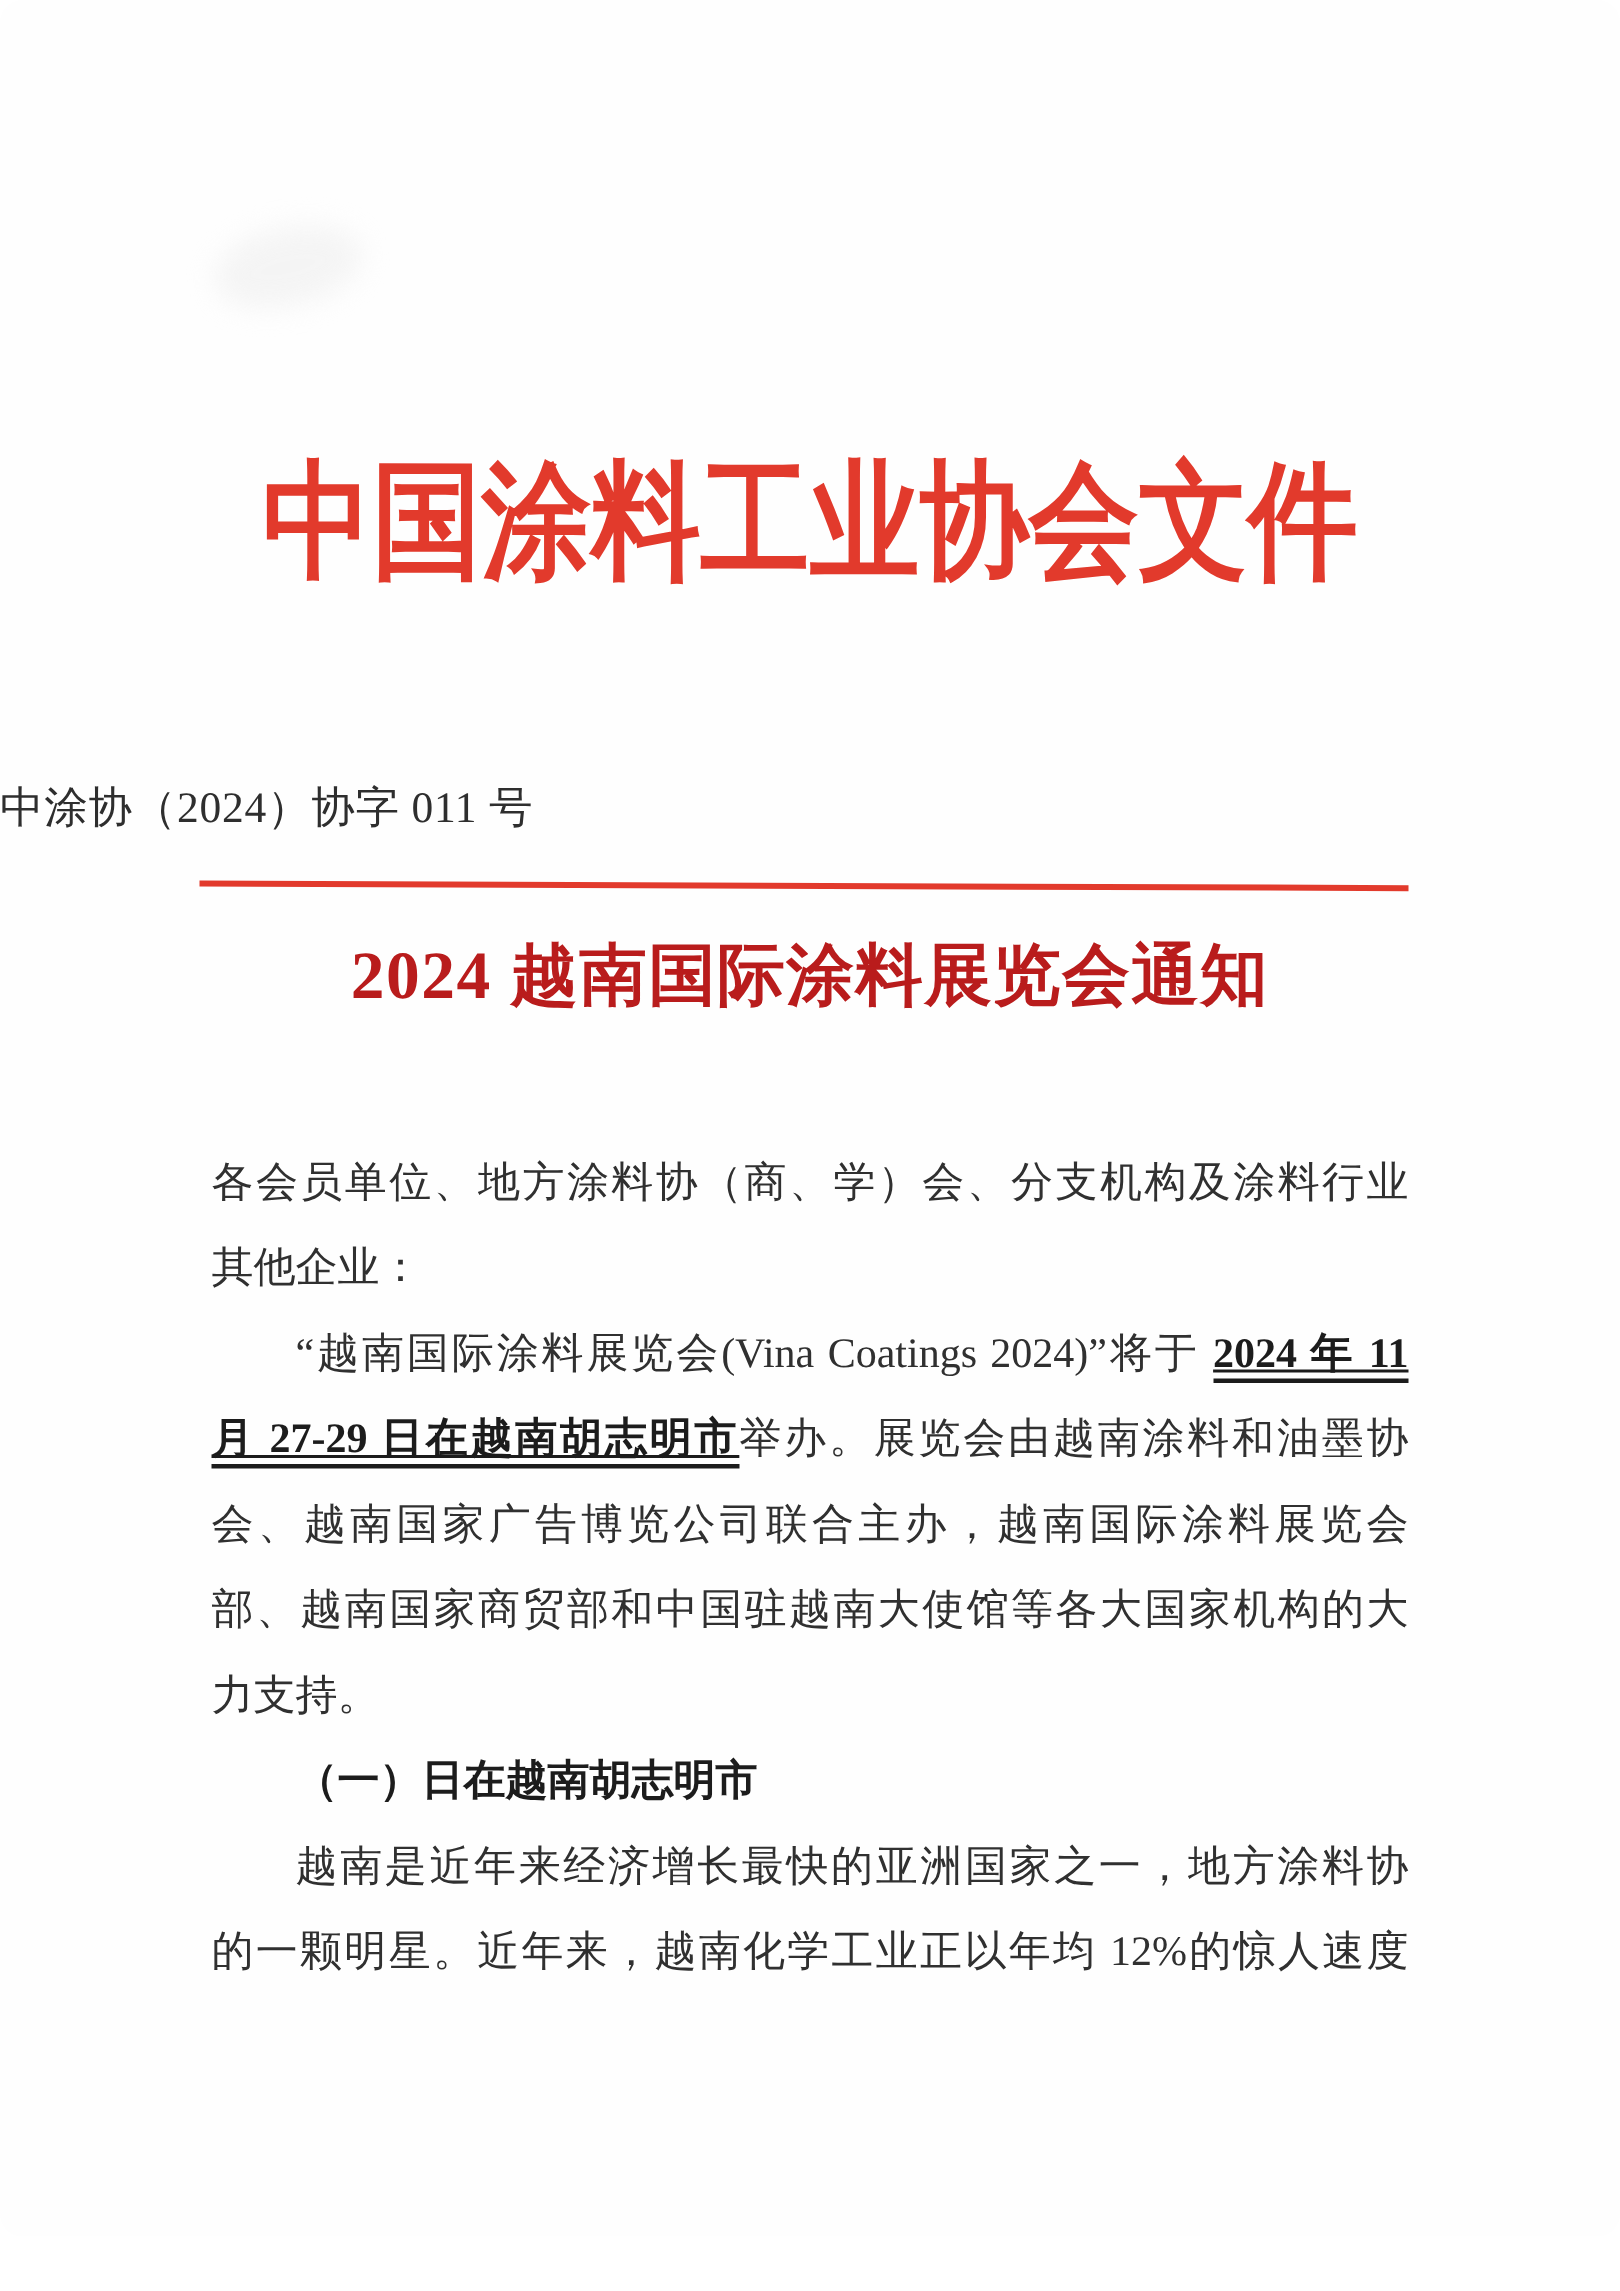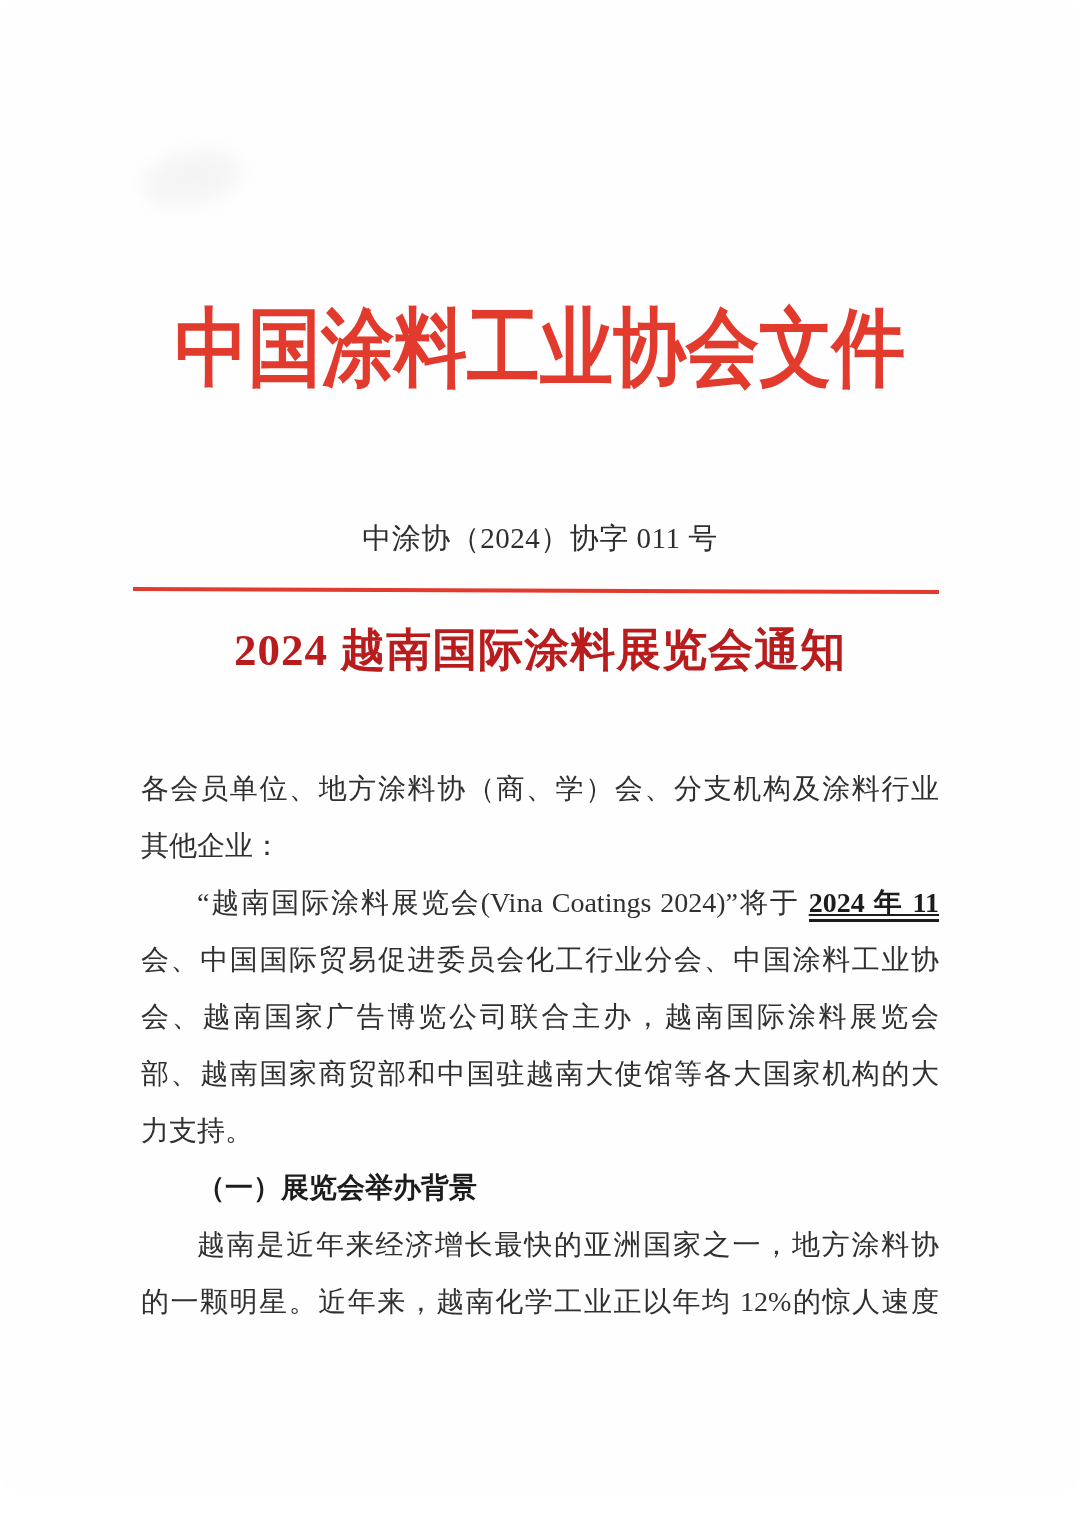--- a/index.html
+++ b/index.html
@@ -44,21 +44,21 @@
     transform: scaleY(1.17);
     transform-origin: 50% 0;
     white-space: nowrap;
   }
   
   .doc-number {
     position: absolute;
     top: 519px;
     left: 0;
     right: 0;
-    text-align: center;
+    text-align: left;
     font-size: 29px;
     color: #2e2e2e;
     letter-spacing: 0.5px;
   }
   
   .red-rule {
     position: absolute;
     top: 587px;
     left: 133px;
     width: 806px;
@@ -130,30 +130,30 @@
   <div class="doc-title">2024 越南国际涂料展览会通知</div>
 
   <div class="body-text">
 
     <div class="ln justify">各会员单位、地方涂料协（商、学）会、分支机构及涂料行业</div>
 
     <div class="ln">其他企业：</div>
 
     <div class="ln justify indent"><span>“越南国际涂料展览会(Vina Coatings 2024)”将于 </span><span class="em">2024 年 11</span></div>
 
+    <div class="ln justify"><span class="em">月 27-29 日在越南胡志明市</span><span>举办。展览会由越南涂料和油墨协</span></div>
 
-    <div class="ln justify">会、中国国际贸易促进委员会化工行业分会、中国涂料工业协</div>
 
     <div class="ln justify">会、越南国家广告博览公司联合主办，越南国际涂料展览会</div>
 
     <div class="ln justify">部、越南国家商贸部和中国驻越南大使馆等各大国家机构的大</div>
 
     <div class="ln">力支持。</div>
 
-    <div class="ln heading indent">（一）展览会举办背景</div>
+    <div class="ln heading indent">（一）日在越南胡志明市</div>
 
     <div class="ln justify indent">越南是近年来经济增长最快的亚洲国家之一，地方涂料协</div>
 
     <div class="ln justify">的一颗明星。近年来，越南化学工业正以年均 12%的惊人速度</div>
 
   </div>
 
 </div>
 
 </body></html>

